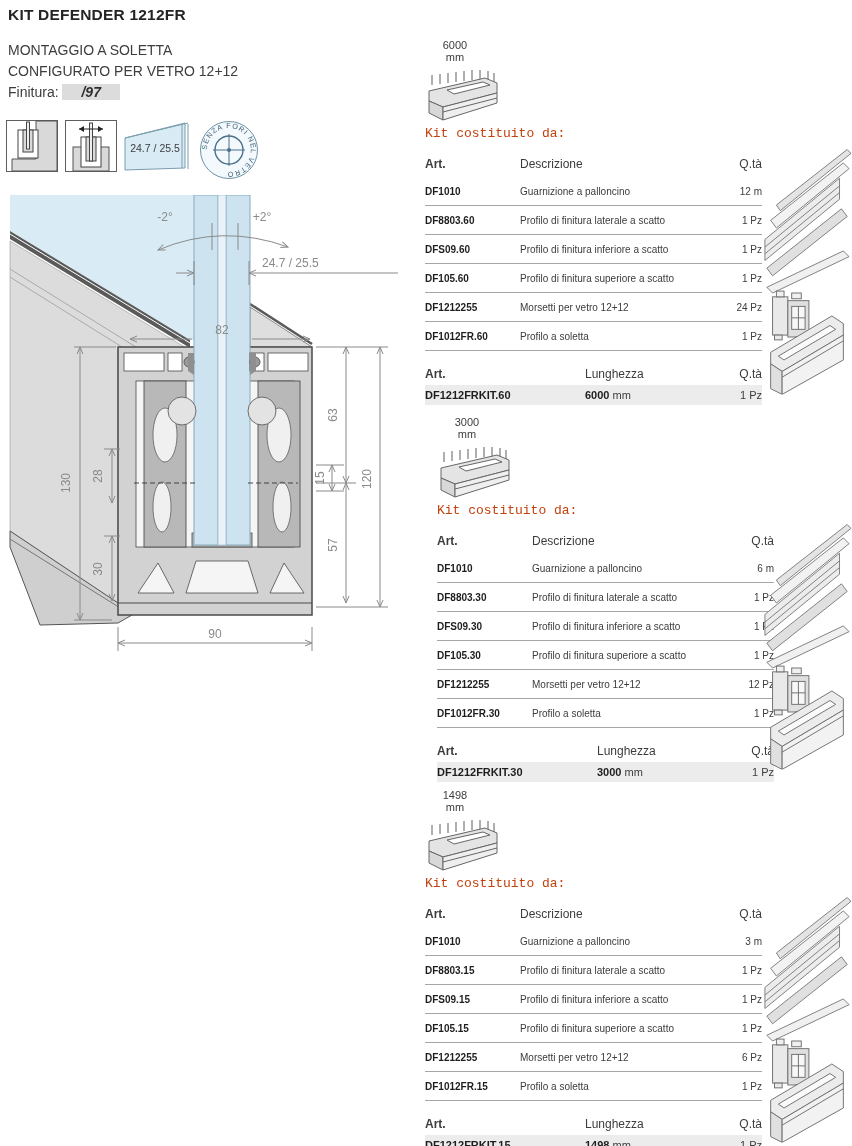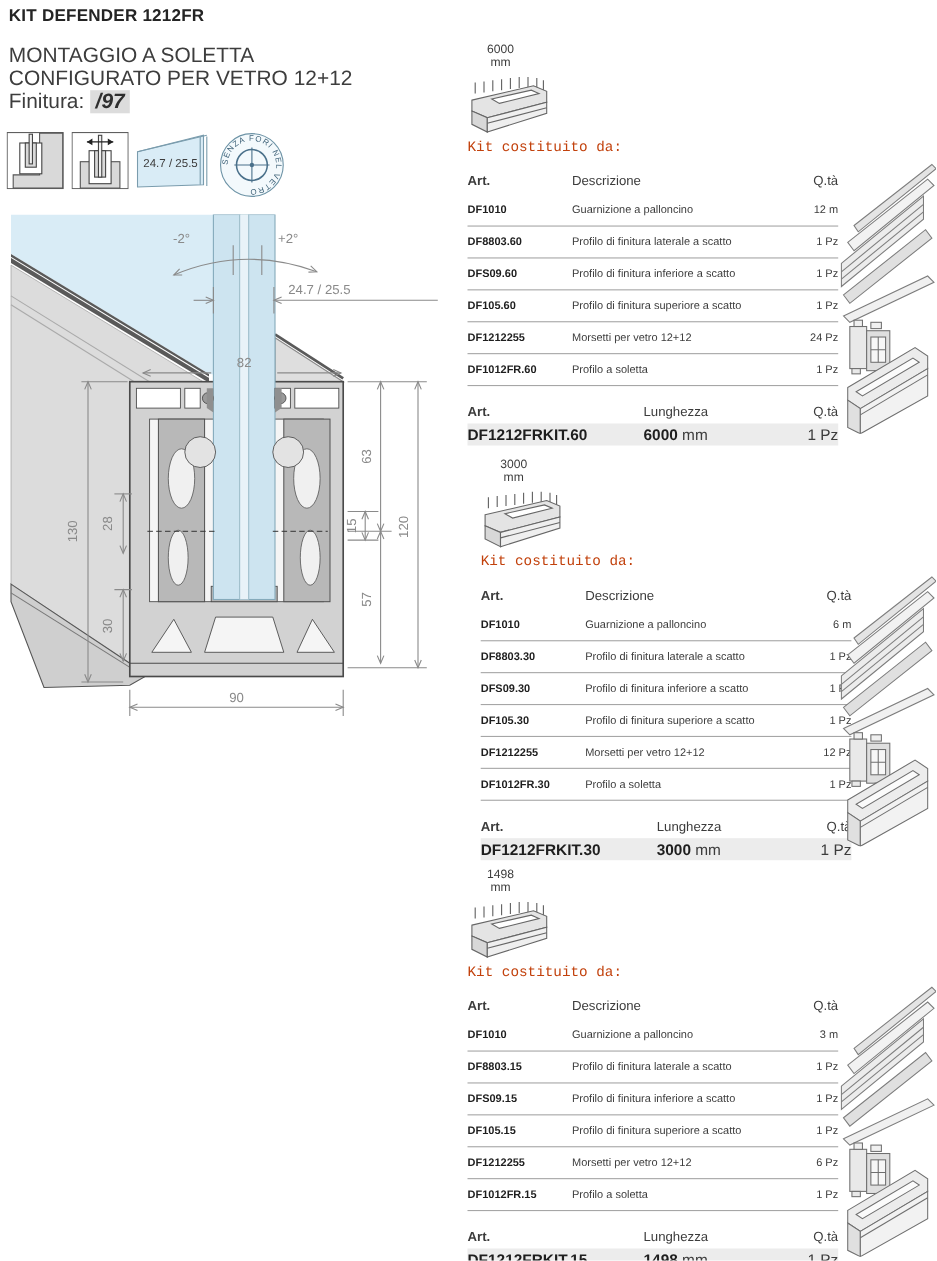--- a/index.html
+++ b/index.html
@@ -4,22 +4,22 @@
 <style>
   * { box-sizing: border-box; }
   html,body { margin:0; padding:0; }
   body {
     width:852px; height:1146px; position:relative; background:#ffffff;
     font-family:"Liberation Sans", sans-serif; overflow:hidden; color:#3c3c3c;
   }
   
   .header { position:absolute; left:8px; top:6px; }
   .header .title { font-size:15.5px; font-weight:bold; color:#242424; margin-bottom:16px; letter-spacing:.2px; }
-  .header .sub { font-size:19px; color:#3d3d3d; line-height:21px; }
-  .finish-badge { background:#dcdcdc; font-style:italic; font-weight:bold; padding:0 5px; color:#2e2e2e;text-align:center; }
+  .header .sub { font-size:14px; color:#3d3d3d; line-height:21px; }
+  .finish-badge { background:#dcdcdc; font-style:italic; font-weight:bold; padding:0 19px; color:#2e2e2e;text-align:center; }
 
   
   .icons-row { position:absolute; left:6px; top:120px; display:flex; align-items:flex-start; gap:7px; }
   .icons-row svg { display:block; }
 
   
   .drawing { position:absolute; left:0; top:195px; }
   .dim-text { fill:#8a8a8a; font-size:12px; font-family:"Liberation Sans",sans-serif; }
 
   
@@ -31,21 +31,21 @@
   .len-icon svg { position:absolute; left:0; top:27px; }
   .kit-intro { font-size:13px; color:#c2410c; margin:0 0 12px 0;font-family:Liberation Mono, monospace; }
   .spec-header { display:flex; font-size:12px; color:#3c3c3c; padding:4px 0 6px 0; }
   .spec-row { display:flex; align-items:center; height:29px; border-bottom:1px solid #a6a6a6; font-size:10px; }
   .c-art  { width:95px; font-weight:bold; color:#1e1e1e; }
   .c-art.hdr, .s-art.hdr { font-weight:bold; color:#3c3c3c; }
   .c-desc { flex:1; color:#3c3c3c; }
   .c-qty  { width:52px; text-align:right; color:#3c3c3c; }
   .summary { margin-top:13px; }
   .sum-header { display:flex; font-size:12px; color:#3c3c3c; padding:3px 0 4px 0; }
-  .sum-row { display:flex; align-items:center; background:#ececec; height:20px; font-size:14px; }
+  .sum-row { display:flex; align-items:center; background:#ececec; height:20px; font-size:11px; }
   .s-art { width:160px; font-weight:bold; color:#1e1e1e; }
   .s-len { flex:1; color:#3c3c3c; }
   .s-len b { color:#1e1e1e; }
   .s-qty { width:52px; text-align:right; color:#3c3c3c; }
 
   
   .comp { position:absolute; left:763px; width:88px; height:258px; }
   .comp-1 { top:142px; } .comp-2 { top:517px; } .comp-3 { top:890px; }
 </style>
 </head>

